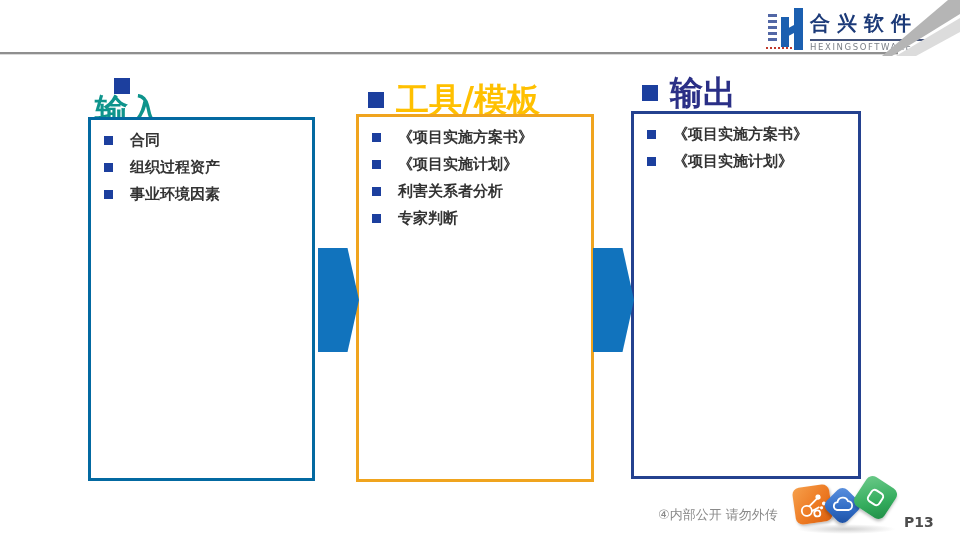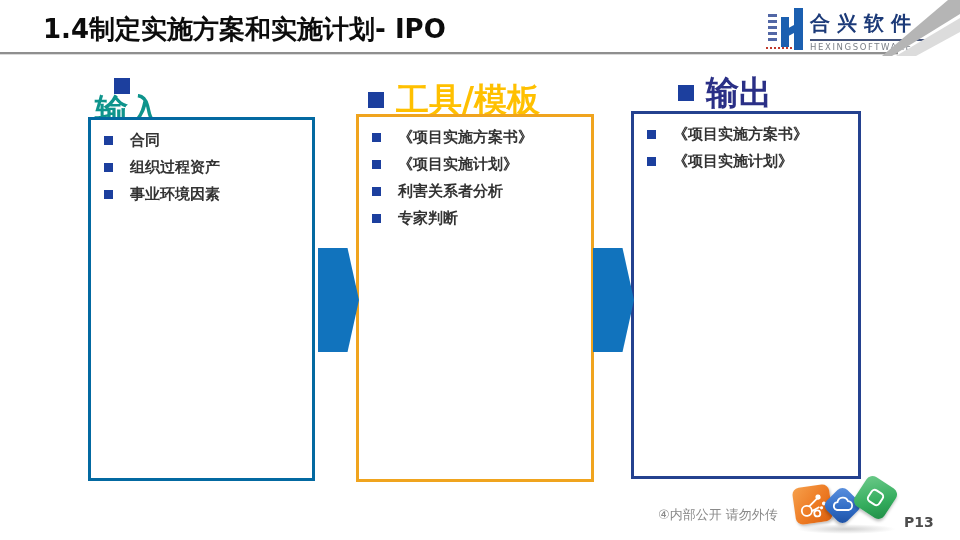--- a/index.html
+++ b/index.html
@@ -62,21 +62,20 @@
               background:linear-gradient(135deg,#6ecb8b 0%,#35ad5e 60%,#1f8c45 100%);z-index:3;}
   .cube svg{position:absolute;inset:0;}
   .cube-shadow{position:absolute;left:6px;top:46px;width:100px;height:10px;border-radius:50%;
                background:radial-gradient(ellipse at center,rgba(120,120,120,.35),rgba(255,255,255,0) 70%);}
 </style>
 </head>
 <body>
 
 <div class="slide">
 
-  <div class="title">1.4制定实施方案和实施计划- IPO</div>
 
   <div class="logo">
     <div class="logo-seal"></div>
     <div class="logo-dots"></div>
     <svg class="logo-mark" width="26" height="42" viewBox="0 0 26 42">
       <rect x="14" y="0" width="9" height="42" fill="#1b5fb0"></rect>
       <rect x="1" y="9" width="8" height="30" fill="#1b5fb0"></rect>
       <polygon points="1,24 14,17 14,25 1,32" fill="#1b5fb0"></polygon>
     </svg>
     <div class="logo-text">
@@ -94,21 +93,21 @@
   </svg>
 
   <div class="col-header" style="left:95px;top:78px;flex-direction:column;">
     <span class="bullet-lg"></span>
     <span class="hd hd-input">输入</span>
   </div>
   <div class="col-header" style="left:368px;top:83px;">
     <span class="bullet-lg"></span>
     <span class="hd hd-tools">工具/模板</span>
   </div>
-  <div class="col-header" style="left:678px;top:76px;justify-content:center;">
+  <div class="col-header" style="left:642px;top:76px;justify-content:center;">
     <span class="bullet-lg"></span>
     <span class="hd hd-output">输出</span>
   </div>
 
   <div class="box box-input">
     <div class="items">
       <div class="item">
         <span class="bullet-sm"></span>
         <span class="txt">合同</span>
       </div>

